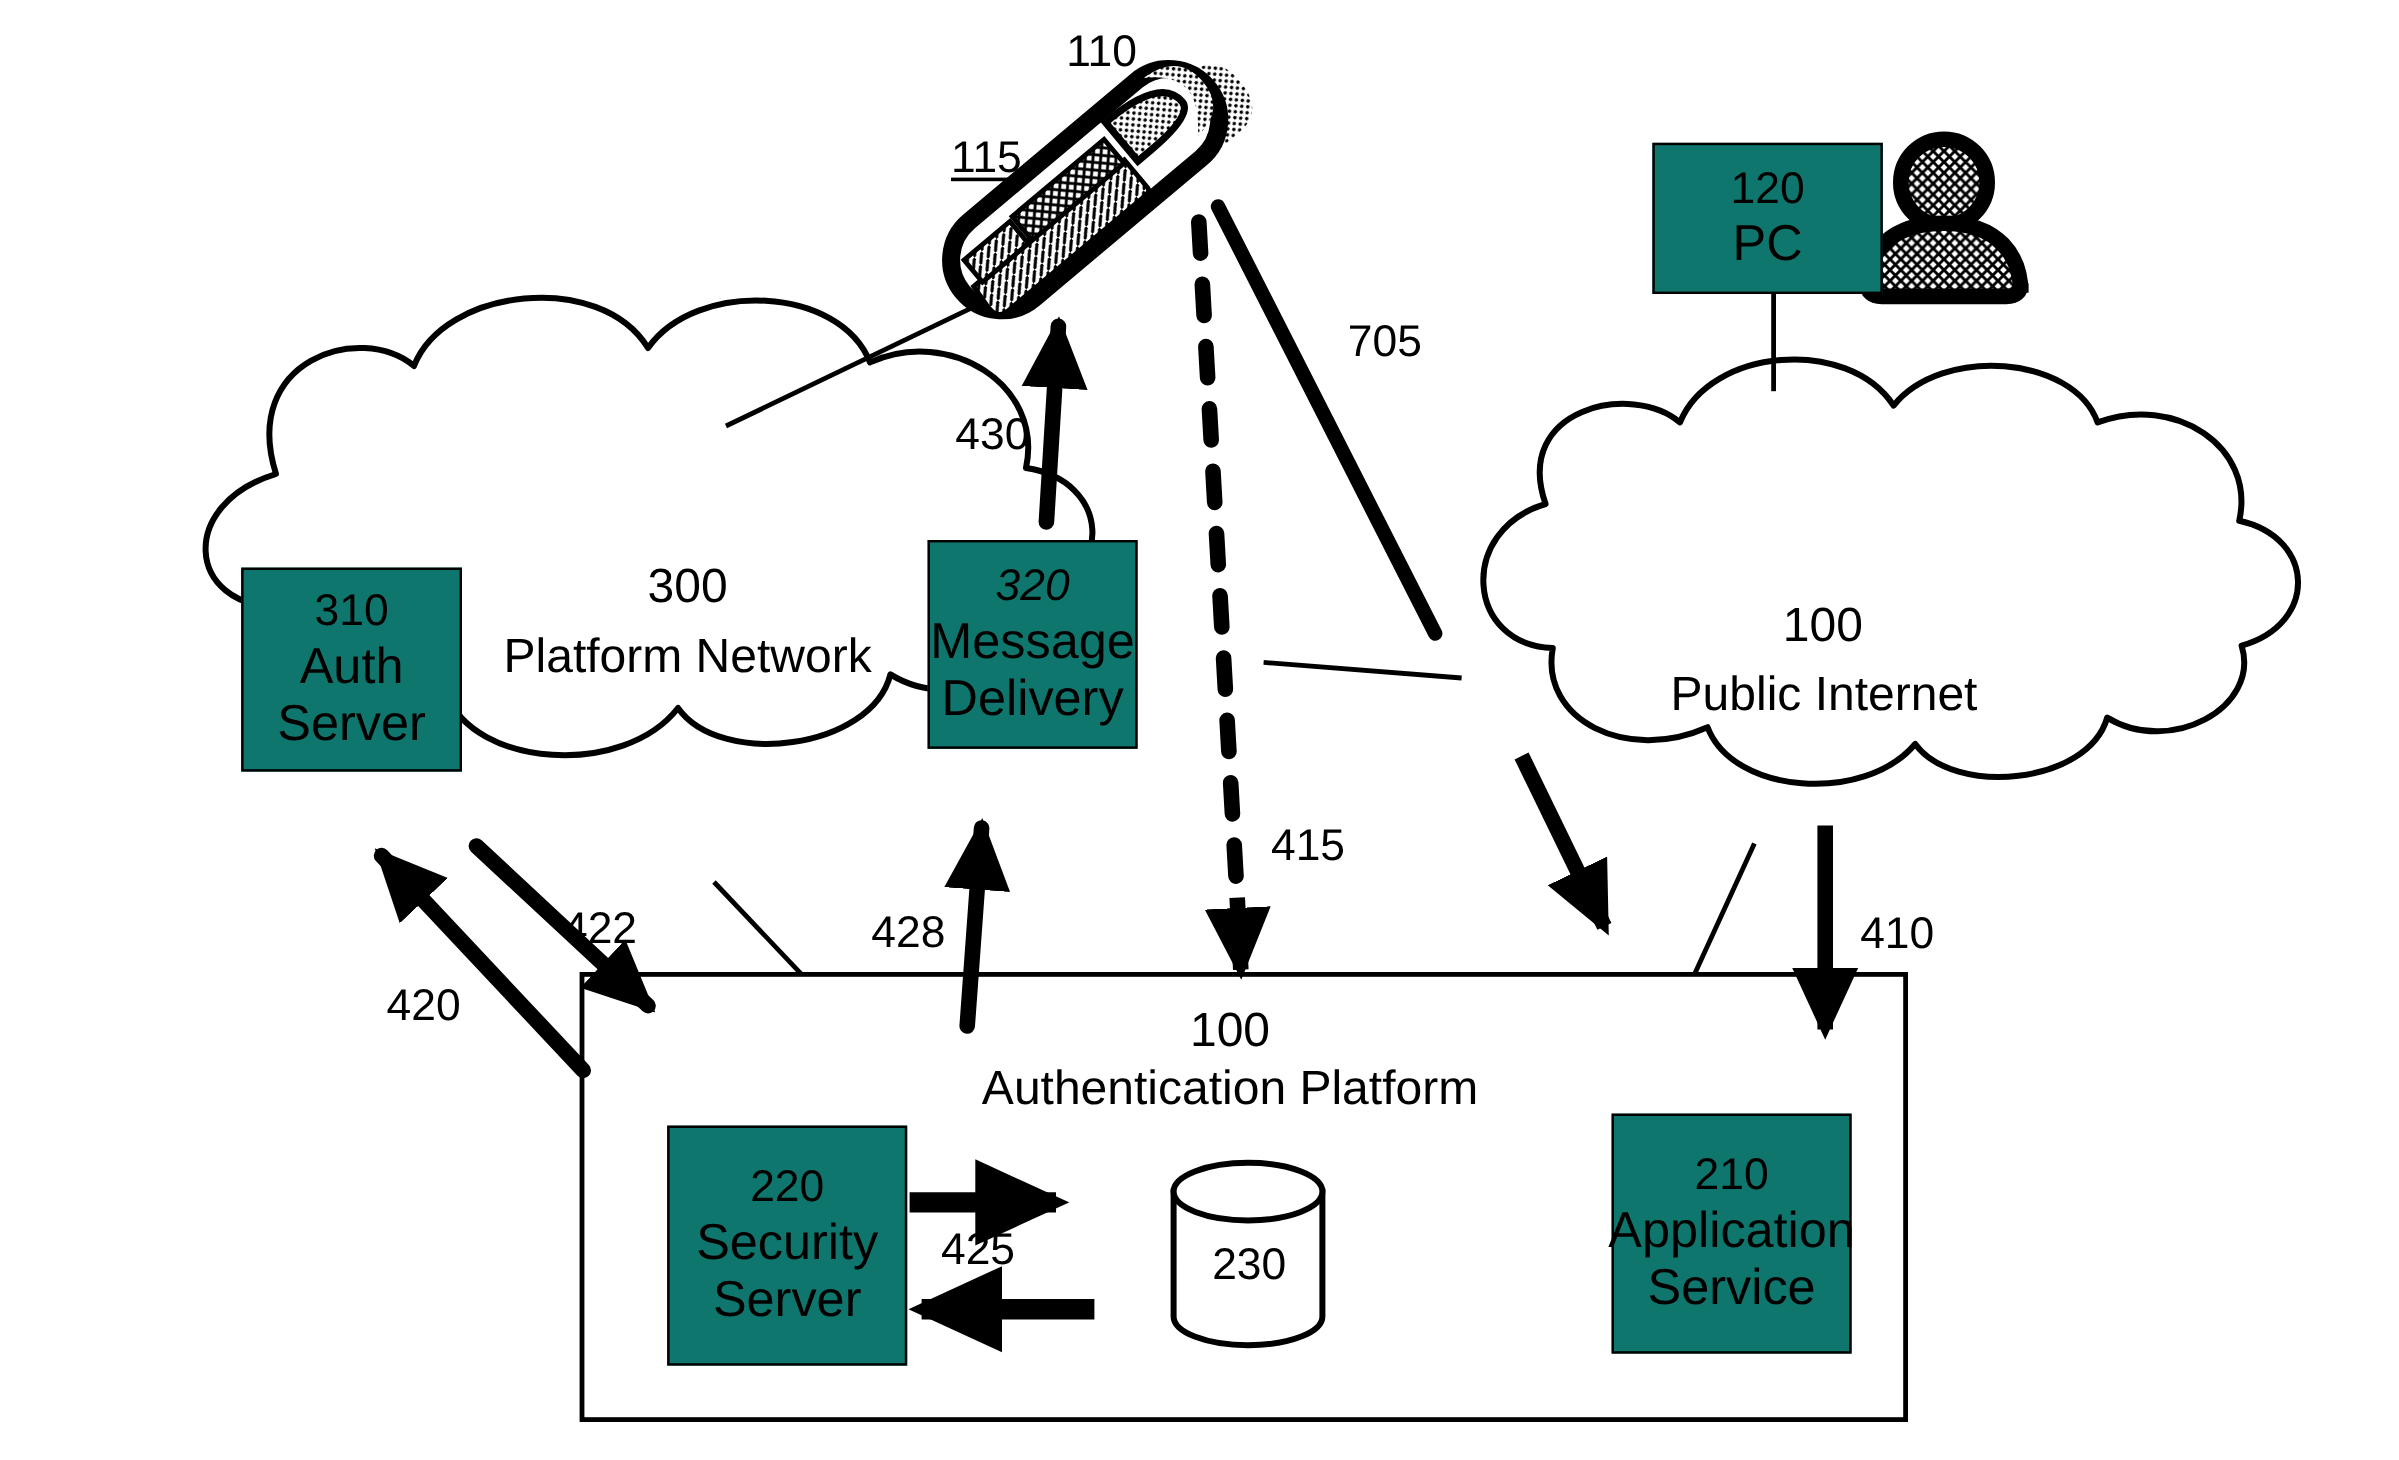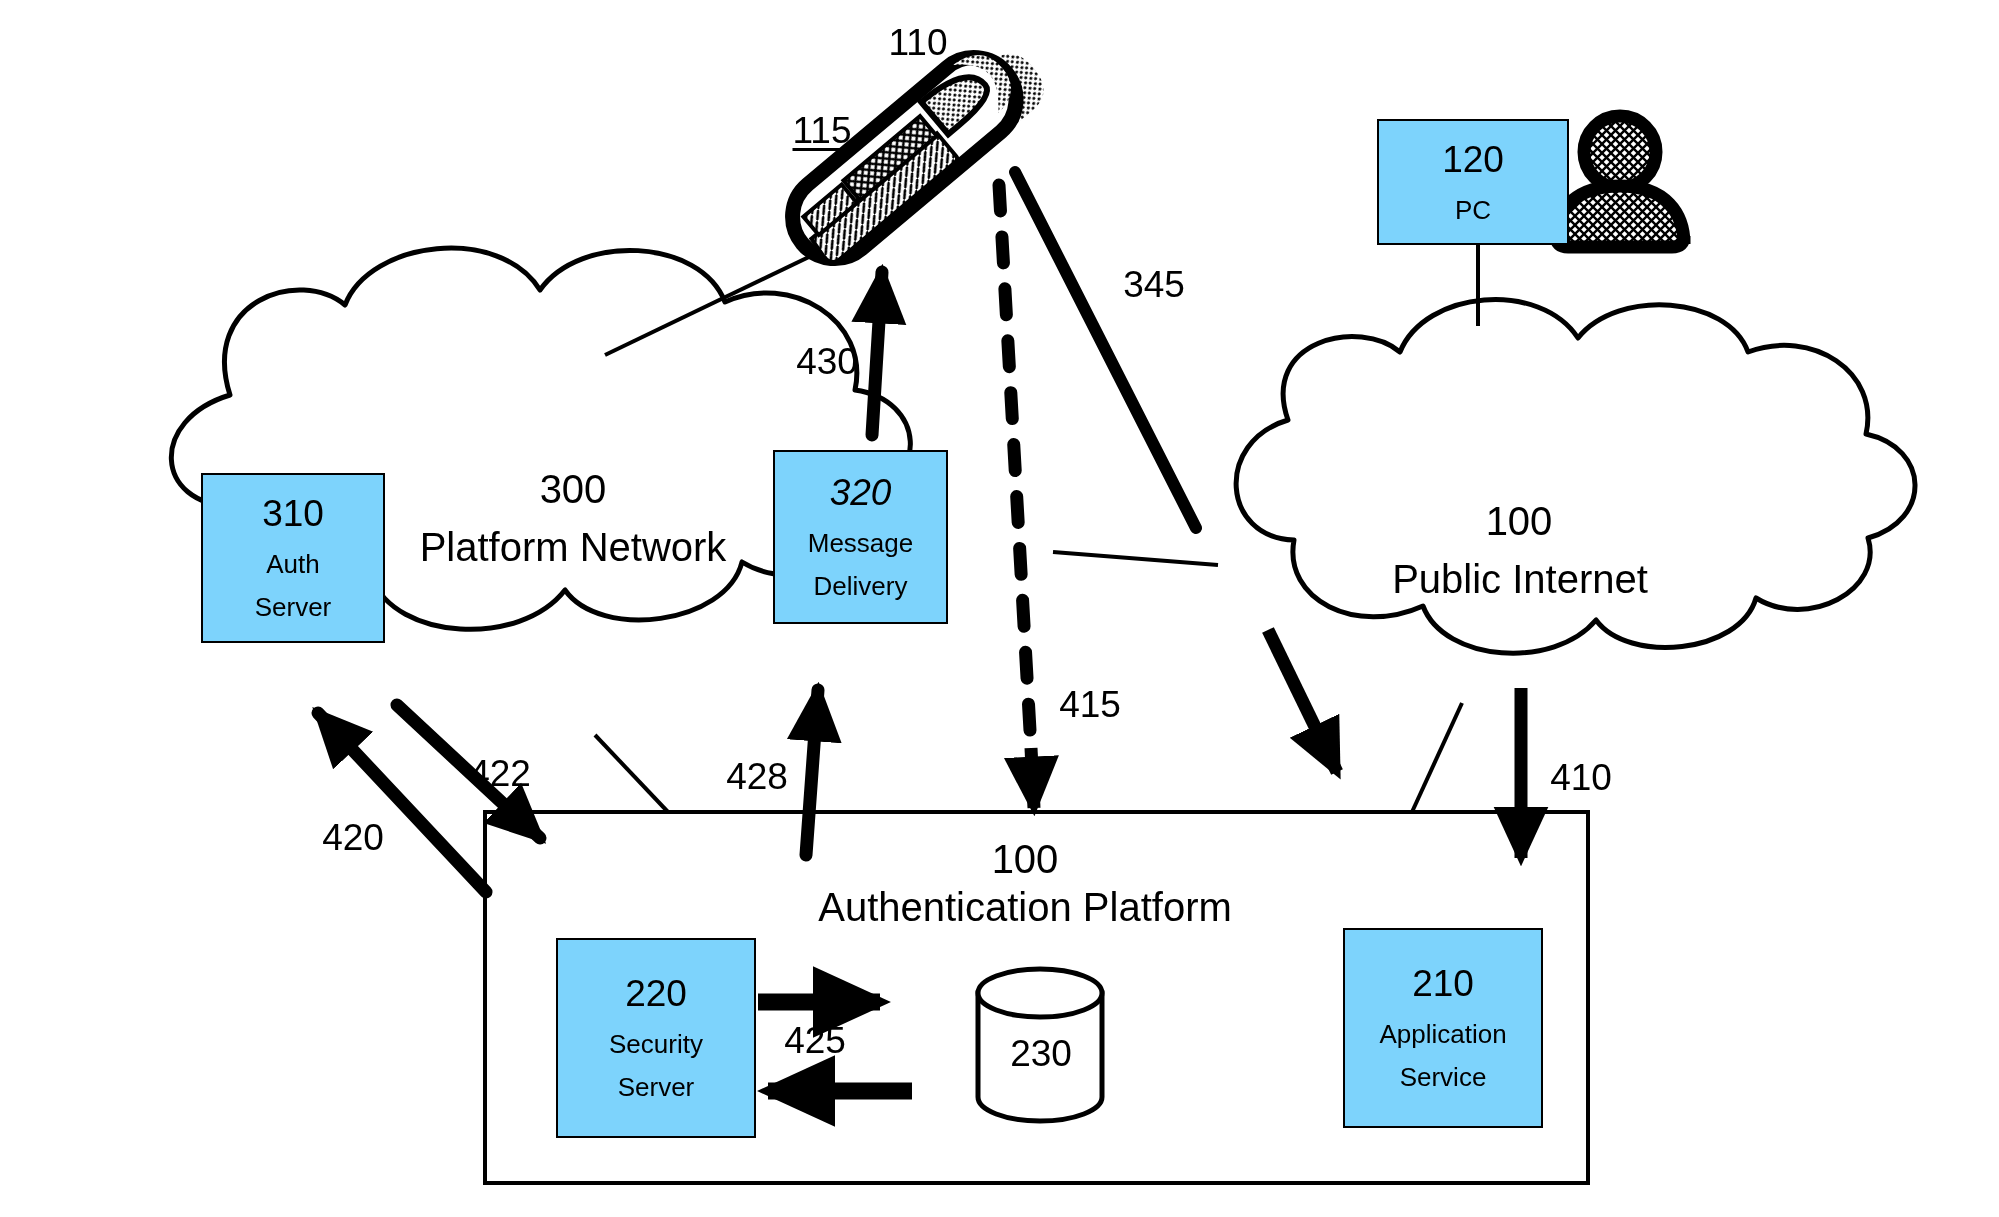--- a/index.html
+++ b/index.html
@@ -36,36 +36,35 @@
   }
   .ref-num {
     font-size: 37px;
   }
   .ref-num-ul {
     font-size: 37px;
     text-decoration: underline;
     text-underline-offset: 5px;
   }
   .box-text {
-    font-size: 26px;
-    margin-top: 13px;
+    font-size: 42px;
   }
   .cloud-text {
     font-size: 40px;
   }
   .platform-text {
     font-size: 40px;
   }
   .db-text {
     font-size: 37px;
   }
   .box-outline {
     position: absolute;
     border: 2px solid #000000;
-    background: #7dd3fc;
+    background: #0f766e;
     box-sizing: border-box;
   }
   .platform-outline {
     position: absolute;
     border: 4px solid #000000;
     background: transparent;
     box-sizing: border-box;
   }
   .centered {
     display: flex;
@@ -273,15 +272,15 @@
   <div class="lbl ref-num" style="left:311px; top:817px; width:84px;">420</div>
 
   <div class="lbl ref-num" style="left:458px; top:753px; width:84px;">422</div>
 
   <div class="lbl ref-num" style="left:773px; top:1020px; width:84px;">425</div>
 
   <div class="lbl ref-num" style="left:715px; top:756px; width:84px;">428</div>
 
   <div class="lbl ref-num" style="left:785px; top:341px; width:84px;">430</div>
 
-  <div class="lbl ref-num" style="left:1112px; top:264px; width:84px;">345</div>
+  <div class="lbl ref-num" style="left:1112px; top:264px; width:84px;">705</div>
 
 </div>
 
 </body></html>

